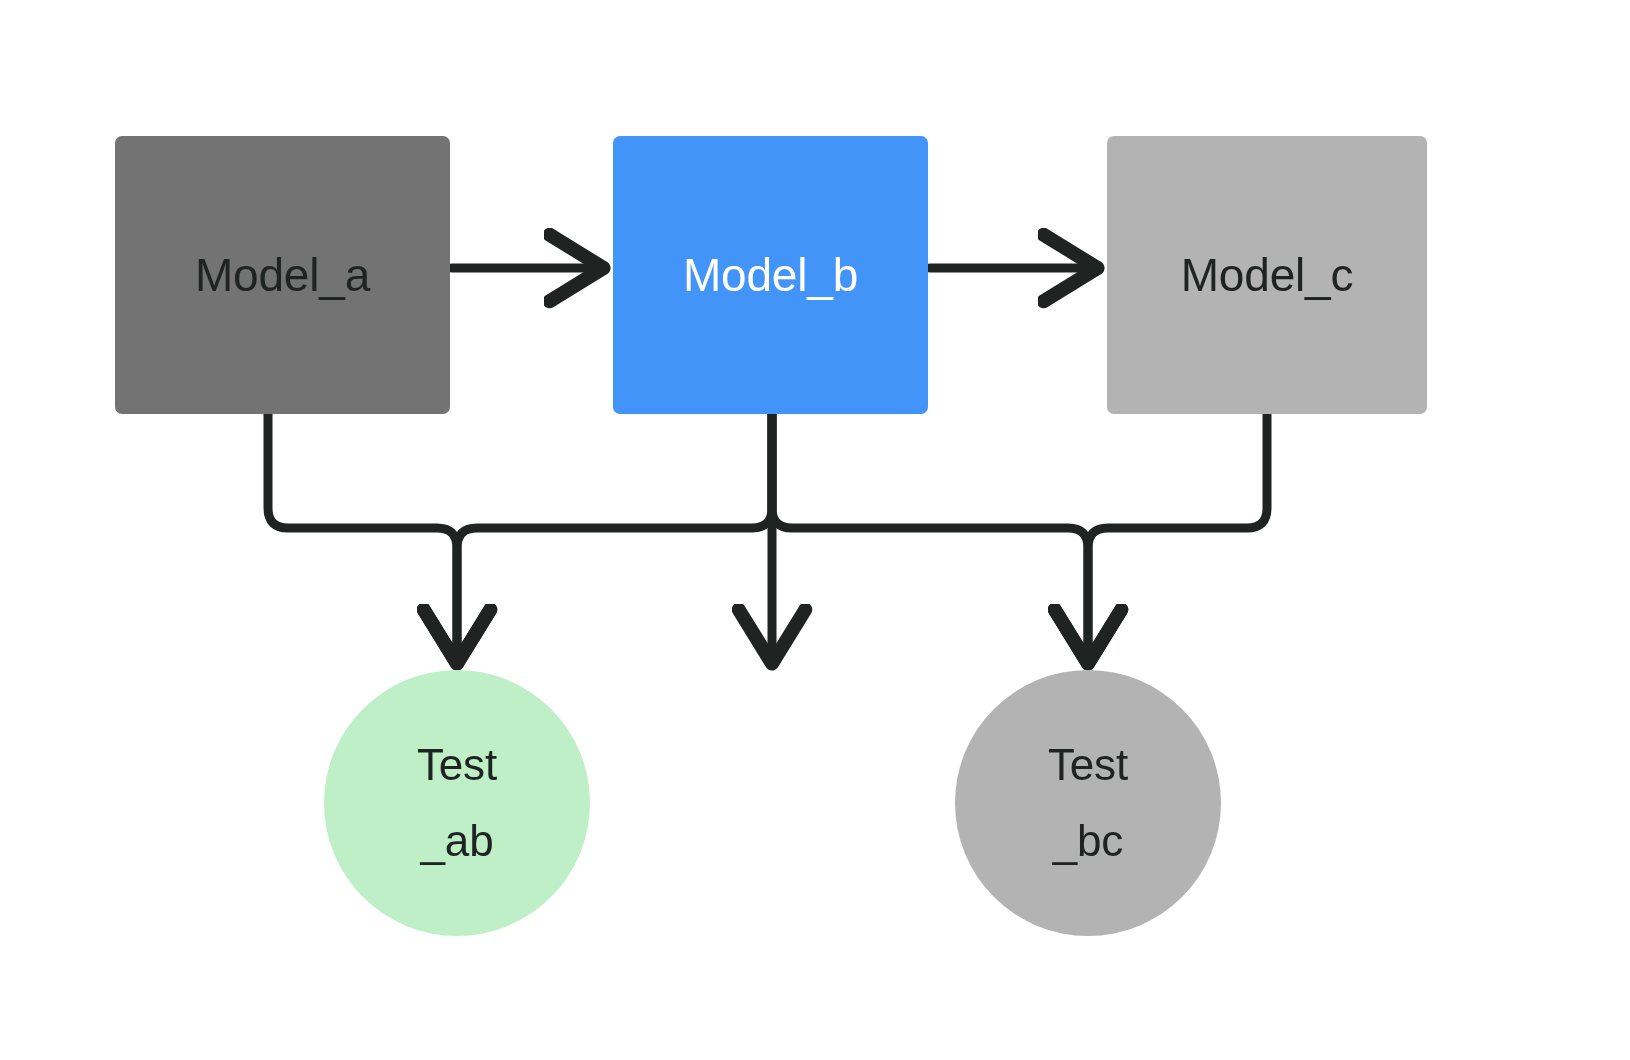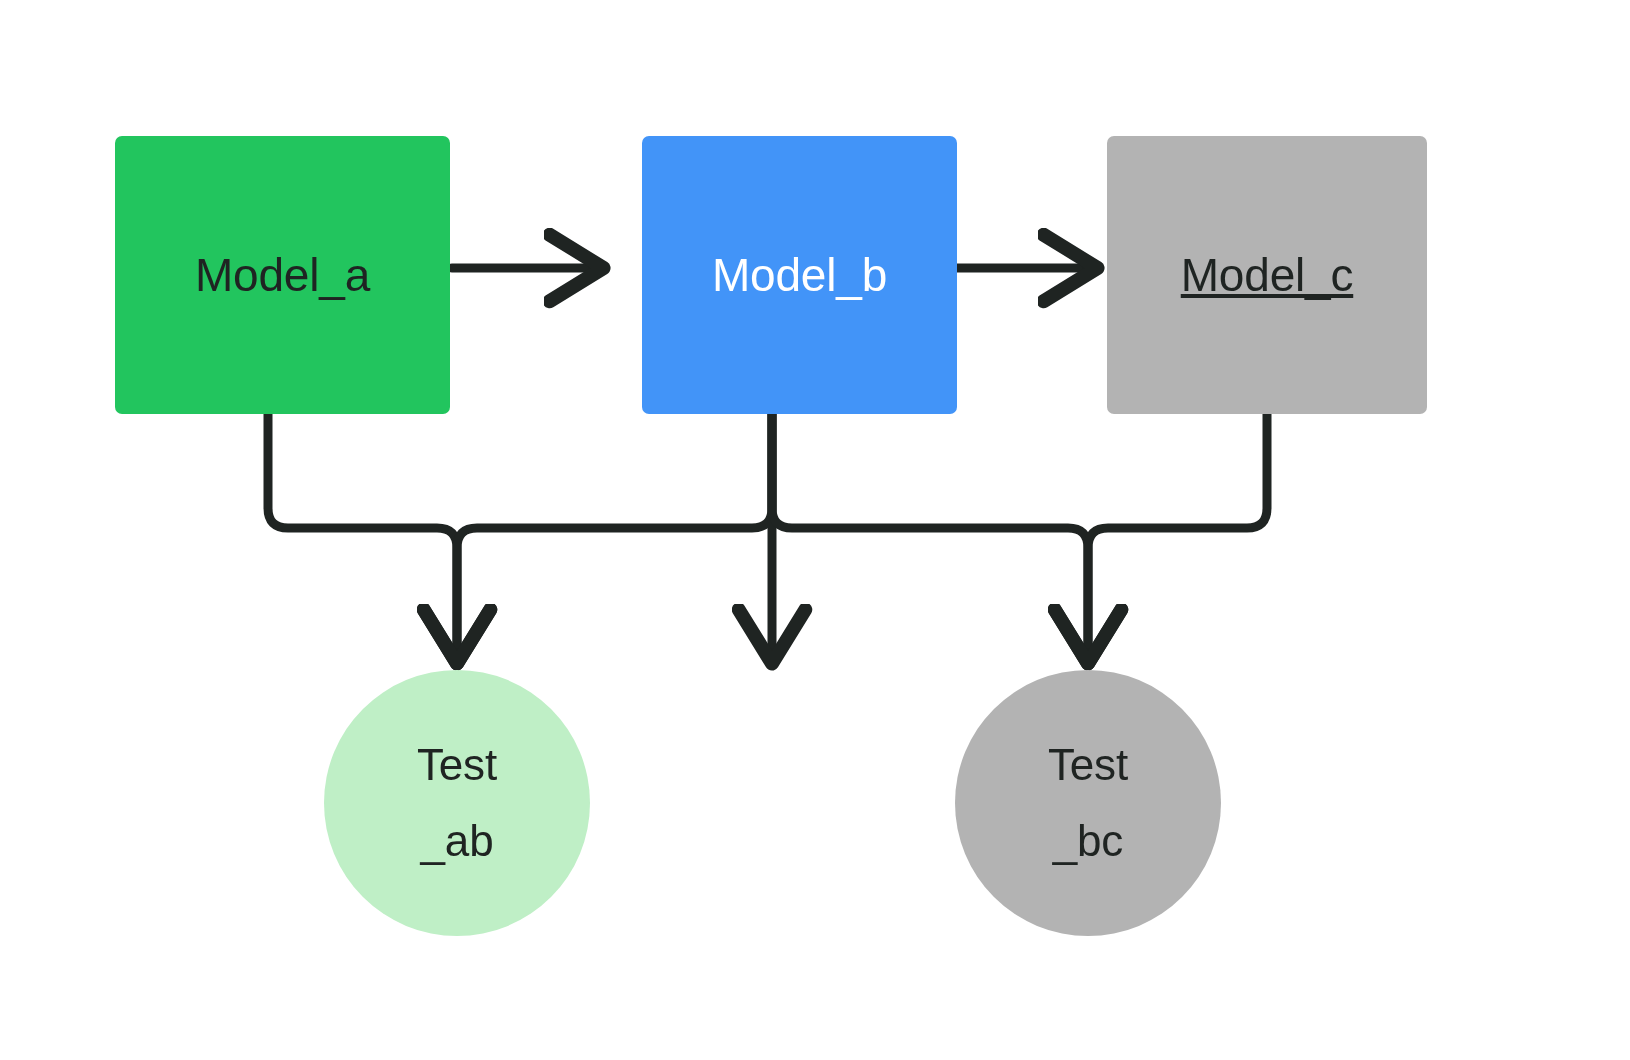--- a/index.html
+++ b/index.html
@@ -90,29 +90,29 @@
       <path d="M 772 414 L 772 508 Q 772 528 752 528 L 477 528 Q 457 528 457 548 L 457 660" marker-end="url(#arrowhead)"></path>
 
       <path d="M 772 414 L 772 660" marker-end="url(#arrowhead)"></path>
 
       <path d="M 772 414 L 772 508 Q 772 528 792 528 L 1068 528 Q 1088 528 1088 548 L 1088 660" marker-end="url(#arrowhead)"></path>
 
       <path d="M 1267 414 L 1267 508 Q 1267 528 1247 528 L 1108 528 Q 1088 528 1088 548 L 1088 660" marker-end="url(#arrowhead)"></path>
     </g>
   </svg>
 
-  <div class="node-box" id="node-model_a" style="left: 115px; top: 136px; width: 335px; height: 278px; background: #22c55e; color: rgb(31, 36, 34);">
+  <div class="node-box" id="node-model_a" style="left: 115px; top: 136px; width: 335px; height: 278px; background: #737373; color: rgb(31, 36, 34);">
     <span>Model_a</span>
   </div>
 
-  <div class="node-box" id="node-model_b" style="left: 613px; top: 136px; width: 315px; height: 278px; background: rgb(66, 148, 248); color: rgb(255, 255, 255); margin-left: 29px;">
+  <div class="node-box" id="node-model_b" style="left: 613px; top: 136px; width: 315px; height: 278px; background: rgb(66, 148, 248); color: rgb(255, 255, 255);">
     <span>Model_b</span>
   </div>
 
-  <div class="node-box" id="node-model_c" style="left: 1107px; top: 136px; width: 320px; height: 278px; background: rgb(179, 179, 179); color: rgb(31, 36, 34); text-decoration: underline;">
+  <div class="node-box" id="node-model_c" style="left: 1107px; top: 136px; width: 320px; height: 278px; background: rgb(179, 179, 179); color: rgb(31, 36, 34);">
     <span>Model_c</span>
   </div>
 
   <div class="node-circle" id="node-test_ab" style="left: 324px; top: 670px; width: 266px; height: 266px; background: rgb(191, 239, 198); color: rgb(31, 36, 34);">
     <span class="line1">Test</span>
     <span class="line2">_ab</span>
   </div>
 
 
   <div class="node-circle" id="node-test_bc" style="left: 955px; top: 670px; width: 266px; height: 266px; background: rgb(179, 179, 179); color: rgb(31, 36, 34);">

